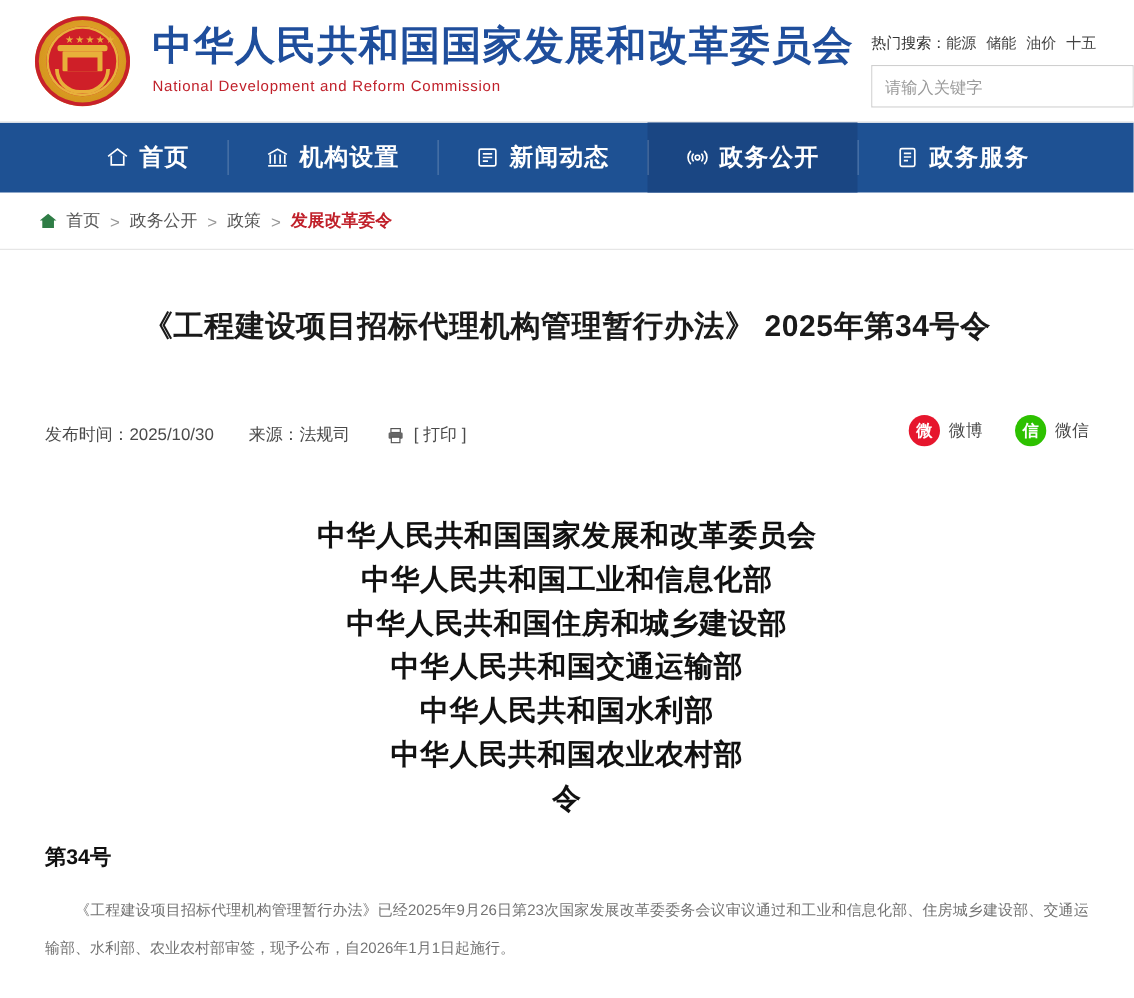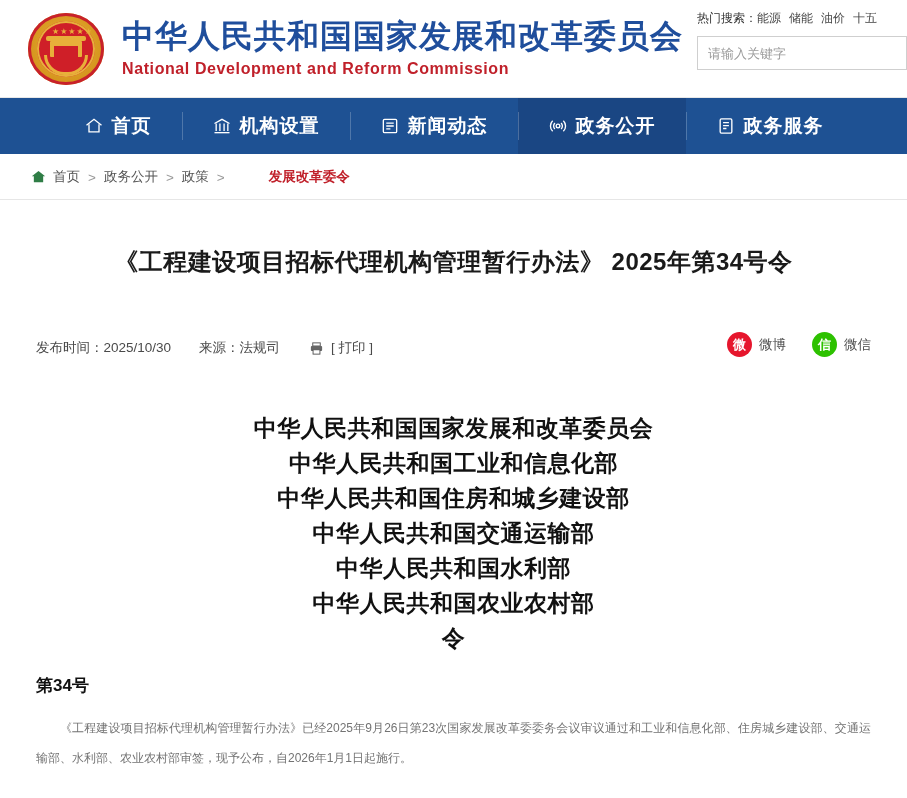--- a/index.html
+++ b/index.html
@@ -66,26 +66,26 @@
     width: 44px; height: 20px;
     border-radius: 0 0 22px 22px;
     border: 3px solid #e8b03a; border-top: none;
   }
   .title-block { margin-left: 18px; }
   .title-cn {
     font-size: 32px; font-weight: bold; color: #1f4e9c;
     letter-spacing: 1px; line-height: 40px; white-space: nowrap;
   }
   .title-en {
-    font-size: 16px; font-weight: bold; color: #c0202a;
+    font-size: 12px; font-weight: normal; color: #c0202a;
     letter-spacing: .6px; line-height: 26px; white-space: nowrap;
   }
 
   .header-right {
-    position: absolute; right: 0; top: 0;
+    position: absolute; right: 0; top: 16px;
     width: 210px; height: 118px;
     padding-top: 8px;
   }
   .hot-search {
     font-size: 12px; color: #444; line-height: 20px;
     white-space: nowrap; overflow: hidden;
   }
   .hot-search .lbl { color: #333; }
   .hot-search a { color: #444; text-decoration: none; margin-right: 8px; }
   .search-box {
@@ -133,21 +133,21 @@
   
   .crumb-wrap { border-bottom: 1px solid #e6e6e6; }
   .crumb {
     width: 907px; padding: 14px 32px 13px 30px;
     font-size: 13.5px; color: #555;
     display: flex; align-items: center; gap: 6px;
   }
   .crumb .home-ico { width: 17px; height: 16px; display:inline-block; }
   .crumb a { color: #555; text-decoration: none; }
   .crumb .sep { color: #999; margin: 0 2px; }
-  .crumb .cur { color: #c0202a; font-weight: bold; margin-left: 36px; }
+  .crumb .cur { color: #c0202a; font-weight: bold; }
 
   
   .article { padding: 0 36px; }
   .doc-title {
     text-align: center;
     font-size: 24px; font-weight: bold; color: #1a1a1a;
     letter-spacing: .5px;
     margin: 44px 0 0 0;
     line-height: 36px;
   }

